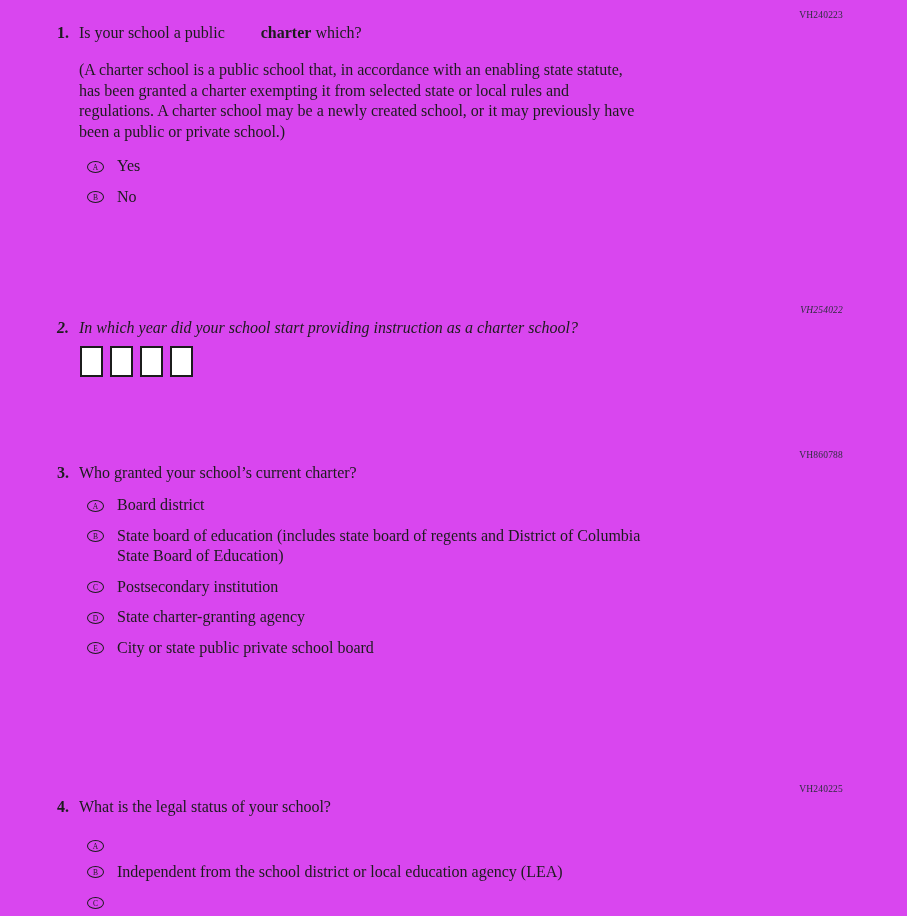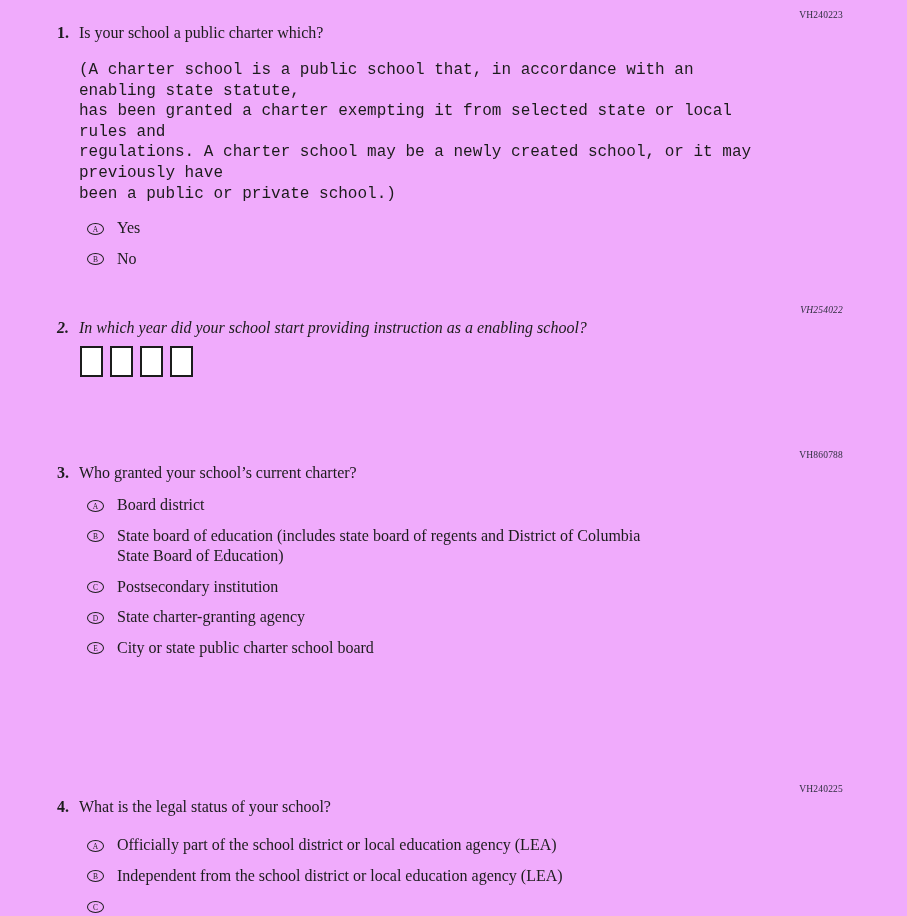--- a/index.html
+++ b/index.html
@@ -6,45 +6,44 @@
   html, body { margin: 0; padding: 0; }
   body {
     width: 907px; height: 916px;
     background: #ffffff;
     font-family: "Liberation Serif", "DejaVu Serif", serif;
     color: #1c1c1c;
   }
   .page {
     position: relative;
     width: 907px; height: 916px;
-    background: #f0abfc;
+    background: #d946ef;
     overflow: hidden;
   }
   .question { position: absolute; left: 0; width: 907px; }
   #q1 { top: 10px; }
   #q2 { top: 305px; font-style: italic; }
   #q3 { top: 450px; }
   #q4 { top: 784px; }
   .code {
     position: absolute; top: 0; right: 64px;
     font-size: 9.5px; color: #2d2d3d; letter-spacing: 0.2px;
   }
   .q-row { display: flex; margin: 12px 0 0 57px; }
   .q-num {
     flex: none; width: 22px;
     font-weight: bold; font-size: 16px; line-height: 21px;
   }
   .q-title { font-size: 16px; line-height: 21px; }
-  .q-title b { font-weight: normal; }
+  .q-title b { font-weight: bold; margin-left: 32px; }
   .q-note {
     margin: 17px 0 0 79px;
     font-size: 16px; line-height: 20.6px;
     white-space: pre-line;
     max-width: 700px;
-    font-family: Liberation Mono, monospace;
   }
   .options { margin-top: 14px; }
   #q3 .options { margin-top: 12px; }
   #q4 .options { margin-top: 18px; }
   .option {
     display: flex; align-items: flex-start;
     margin: 0 0 10px 87px;
   }
   .bubble {
     flex: none;
@@ -93,21 +92,21 @@
         <span class="bubble">B</span>
         <span class="opt-label">No</span>
       </div>
     </div>
   </section>
 
   <section class="question" id="q2">
     <div class="code">VH254022</div>
     <div class="q-row">
       <span class="q-num">2.</span>
-      <div class="q-title">In which year did your school start providing instruction as a enabling school?</div>
+      <div class="q-title">In which year did your school start providing instruction as a charter school?</div>
     </div>
     <div class="digit-boxes">
       <div class="digit-box"></div>
       <div class="digit-box"></div>
       <div class="digit-box"></div>
       <div class="digit-box"></div>
     </div>
   </section>
 
   <section class="question" id="q3">
@@ -129,35 +128,34 @@
       <div class="option">
         <span class="bubble">C</span>
         <span class="opt-label">Postsecondary institution</span>
       </div>
       <div class="option">
         <span class="bubble">D</span>
         <span class="opt-label">State charter-granting agency</span>
       </div>
       <div class="option">
         <span class="bubble">E</span>
-        <span class="opt-label">City or state public charter school board</span>
+        <span class="opt-label">City or state public private school board</span>
       </div>
     </div>
   </section>
 
   <section class="question" id="q4">
     <div class="code">VH240225</div>
     <div class="q-row">
       <span class="q-num">4.</span>
       <div class="q-title">What is the legal status of your school?</div>
     </div>
     <div class="options">
       <div class="option">
         <span class="bubble">A</span>
-        <span class="opt-label">Officially part of the school district or local education agency (LEA)</span>
       </div>
       <div class="option">
         <span class="bubble">B</span>
         <span class="opt-label">Independent from the school district or local education agency (LEA)</span>
       </div>
       <div class="option">
         <span class="bubble">C</span>
       </div>
     </div>
   </section>

